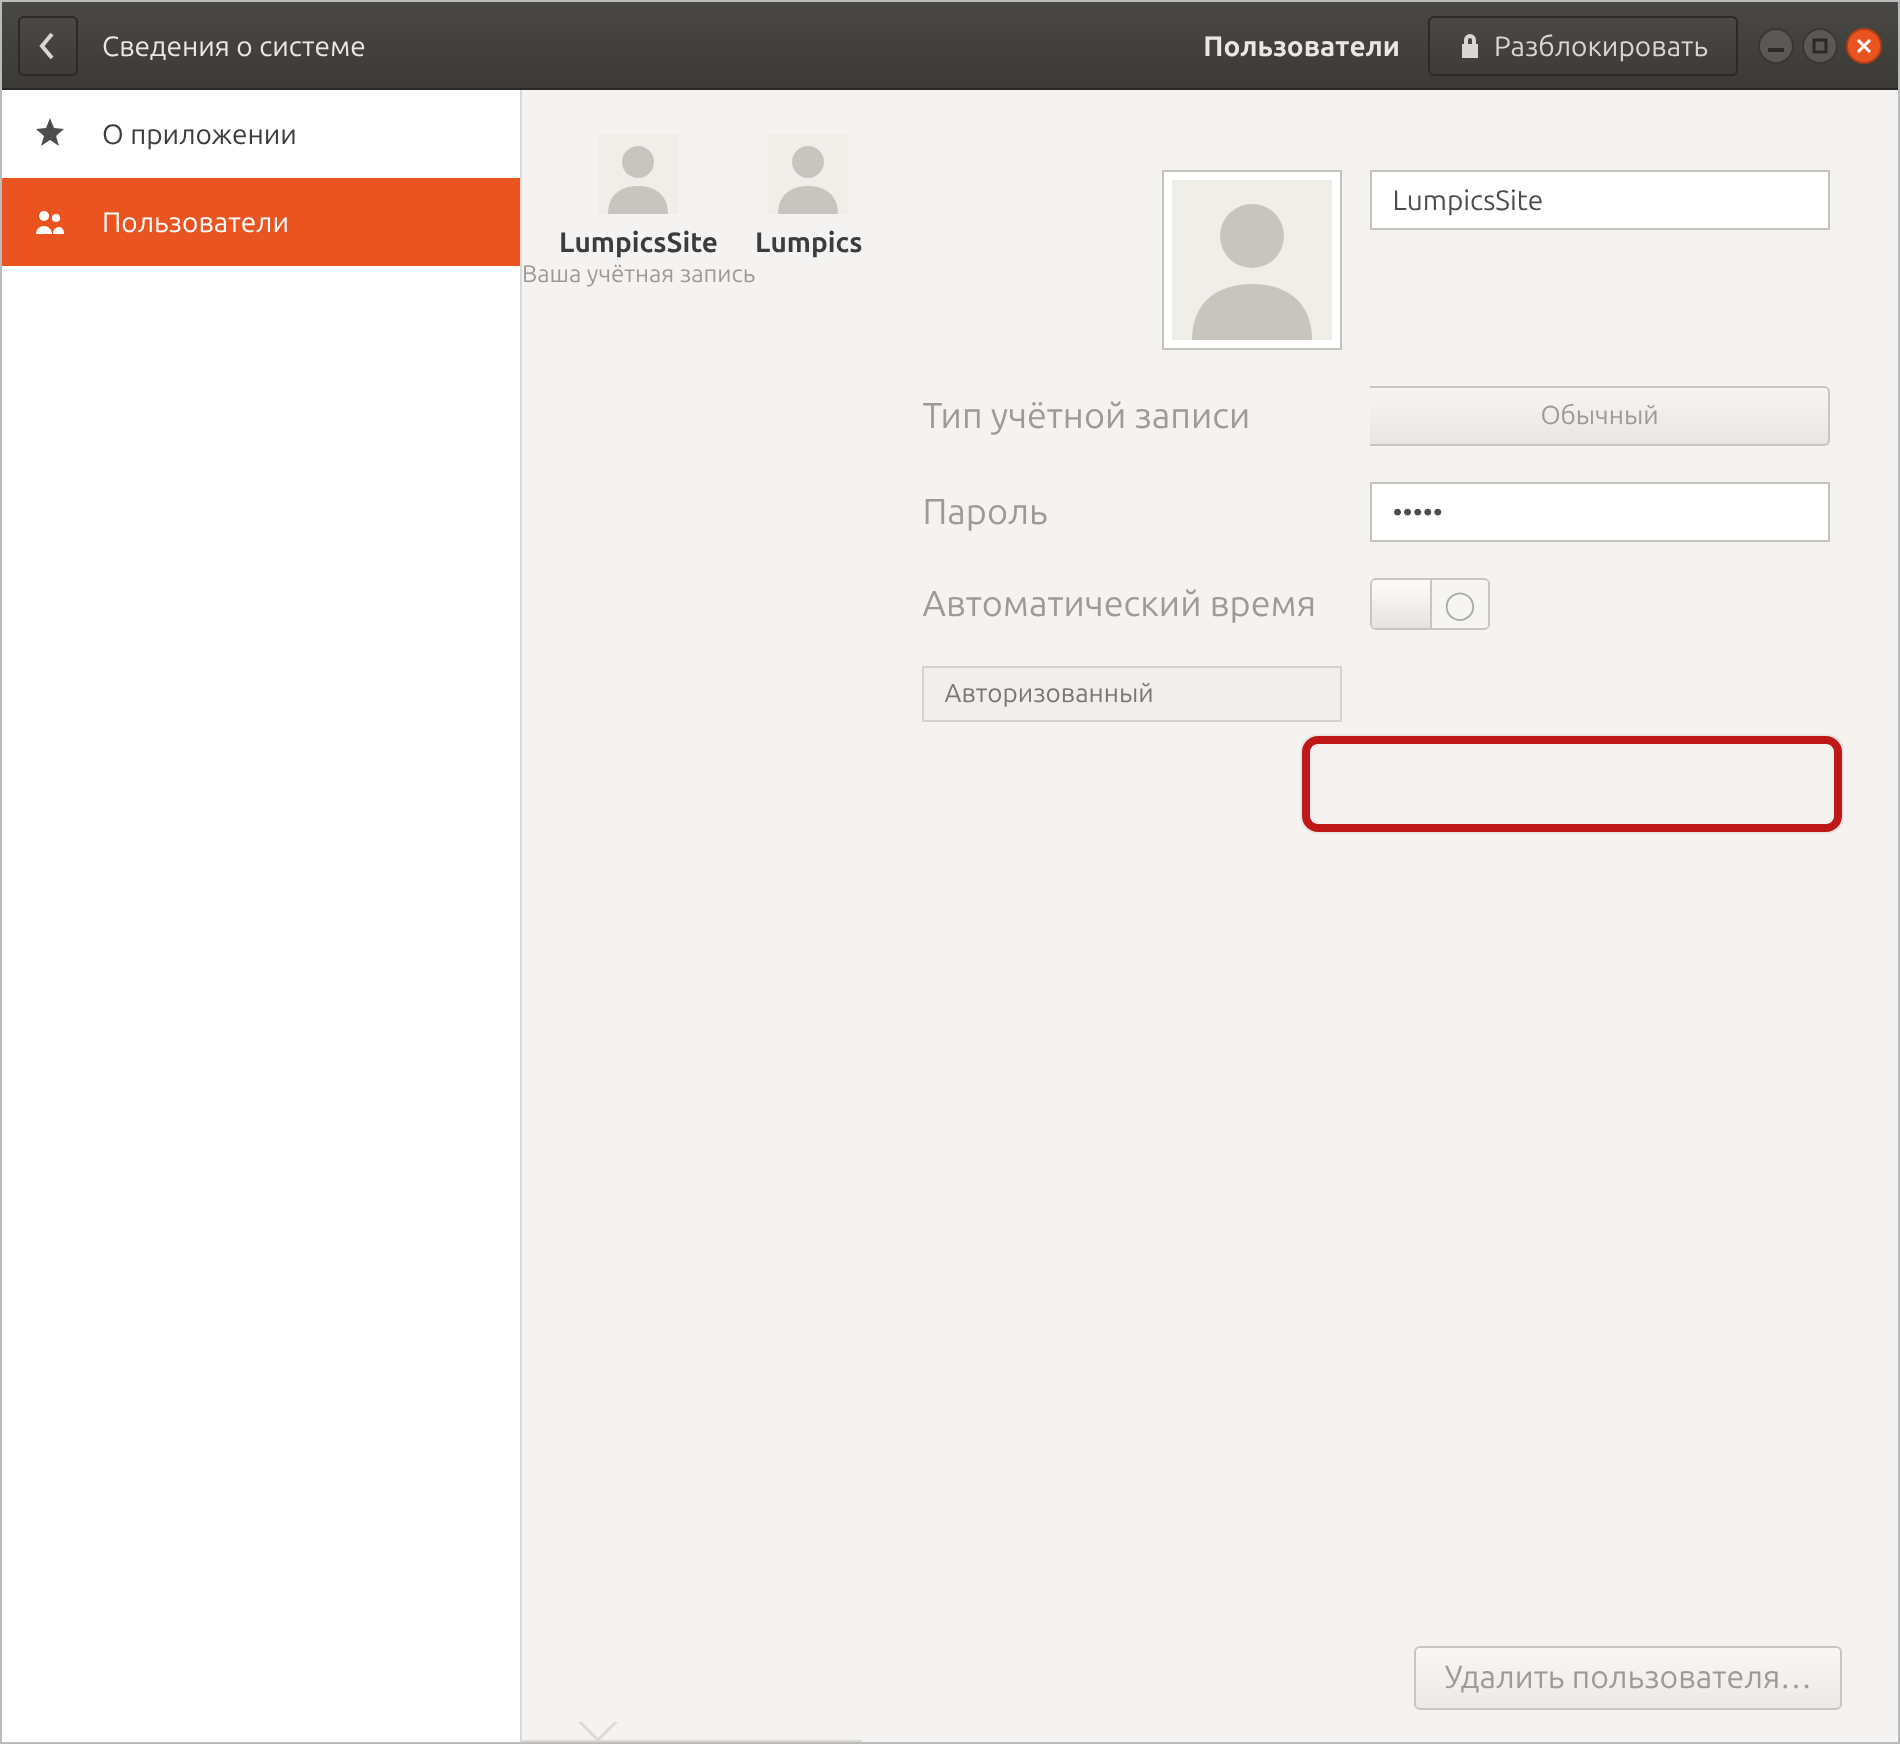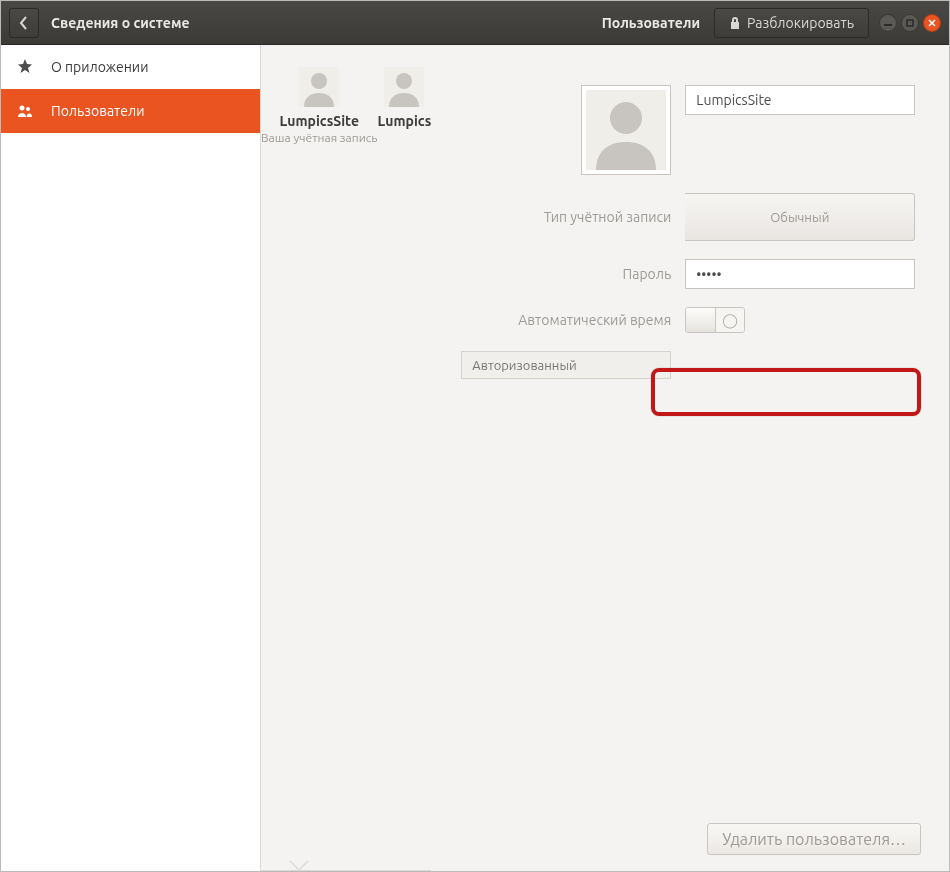--- a/index.html
+++ b/index.html
@@ -4,21 +4,21 @@
 <style>
 * { margin: 0; padding: 0; box-sizing: border-box; font-family: "Ubuntu", "Segoe UI", sans-serif; }
 body { background: #fafafa; width: 950px; height: 872px; overflow: hidden; }
 
 .window { width: 950px; height: 872px; display: flex; flex-direction: column; border: 1px solid #bbb; background: #fafafa; position: relative; }
 
 
 .headerbar { height: 44px; background: linear-gradient(to bottom, #4a4845, #3c3a37); display: flex; align-items: center; color: #d9d7d3; font-size: 14px; padding: 0 8px; border-bottom: 1px solid #2a2826; }
 .back-btn { width: 30px; height: 30px; background: linear-gradient(to bottom,#4b4946,#3e3c39); border: 1px solid #2c2a28; border-radius: 3px; display: flex; align-items: center; justify-content: center; margin-right: 12px; cursor: pointer; }
 .back-btn svg { fill: #d9d7d3; }
-.header-title { font-weight: bold; color: #ebe8e4; flex: 1; }
+.header-title { font-weight: normal; color: #ebe8e4; flex: 1; }
 .header-section { color: #ebe8e4; font-weight: bold; margin-right: 14px; }
 .unlock-btn { height: 30px; background: linear-gradient(to bottom,#4b4946,#3e3c39); border: 1px solid #2c2a28; border-radius: 3px; display: flex; align-items: center; padding: 0 14px; cursor: pointer; color: #d9d7d3; margin-right: 10px; }
 .unlock-btn svg { fill: #d9d7d3; margin-right: 6px; }
 .window-controls { display: flex; gap: 4px; }
 .win-btn { width: 18px; height: 18px; border-radius: 50%; background: #5b5955; border: 1px solid #3a3835; cursor: pointer; display:flex; align-items:center; justify-content:center;}
 .win-btn.close { background: #e95420; border-color: #b33e13; }
 .win-btn svg { width:8px; height:8px; fill:#2c2a28;}
 .win-btn.close svg{ fill:#fff;}
 
 
@@ -38,31 +38,31 @@
 .user-thumb { display: flex; flex-direction: column; align-items: center; cursor: pointer; }
 .user-thumb .avatar-sm { width: 40px; height: 40px; }
 .user-thumb .uname { font-weight: bold; color: #3c3c3c; font-size: 14px; margin-top: 6px; }
 .user-thumb .subtitle { color: #9e9a95; font-size: 12px; margin-top: 2px; }
 
 .triangle { position:absolute; left: 28px; bottom:-1px; width:0; height:0; border-left:10px solid transparent; border-right:10px solid transparent; border-top:10px solid #dcd9d5;}
 .triangle::after{content:""; position:absolute; left:-9px; top:-11px; width:0;height:0;border-left:9px solid transparent;border-right:9px solid transparent;border-top:9px solid #f5f3f1;}
 
 .details { flex: 1; padding: 40px 30px 0 30px; }
 .form-grid { display: grid; grid-template-columns: 210px 230px; gap: 18px 14px; align-content: start; }
-.label { color: #9e9a95; font-size: 14px; text-align: right; align-self: center; }
+.label { color: #9e9a95; font-size: 18px; align-self: center; }
 
 .avatar-lg { width: 90px; height: 90px; border: 1px solid #c8c4bf; background: #fff; padding: 4px; cursor: pointer; }
 .avatar-box { display:flex; justify-content:flex-end; }
 .avatar-svg { width:100%; height:100%; }
 
 .text-input { height: 30px; border: 1px solid #c8c4bf; background: #fff; color: #4d4d4d; font-size: 14px; padding: 0 10px; width: 100%; }
 .readonly-field { height: 28px; border: 1px solid #d6d2cd; background:#f1efec; color:#7a7773; font-size:13px; display:flex; align-items:center; padding:0 10px; width:100%; }
 
 .btn-group { display: flex; width: 100%; }
-.btn-seg { flex: 1; height: 48px; border: 1px solid #c9c5c0; background: linear-gradient(to bottom,#f7f5f2,#e9e6e2); color: #9e9a95; font-size: 13px; display: flex; align-items: center; justify-content: center; cursor: pointer; }
+.btn-seg { flex: 1; height: 30px; border: 1px solid #c9c5c0; background: linear-gradient(to bottom,#f7f5f2,#e9e6e2); color: #9e9a95; font-size: 13px; display: flex; align-items: center; justify-content: center; cursor: pointer; }
 .btn-seg:first-child { border-radius: 3px 0 0 3px; }
 .btn-seg:last-child { border-radius: 0 3px 3px 0; border-left: none; }
 
 .switch { width: 60px; height: 26px; border-radius: 3px; display: flex; border:1px solid #c9c5c0; overflow:hidden; cursor:pointer; }
 .switch .half { flex: 1; display:flex; align-items:center; justify-content:center; font-size:14px; }
 .switch .on { background:#f7f5f2; color:#aaa;}
 .switch .knob{ width:28px; background:linear-gradient(to bottom,#fdfcfa,#e6e3df); border-right:1px solid #c9c5c0;}
 
 .highlight-box { position: absolute; border: 4px solid #c01818; border-radius: 8px; left: 650px; top: 367px; width: 270px; height: 48px; pointer-events:none; box-shadow: 0 0 0 1px rgba(0,0,0,.05);}
 

